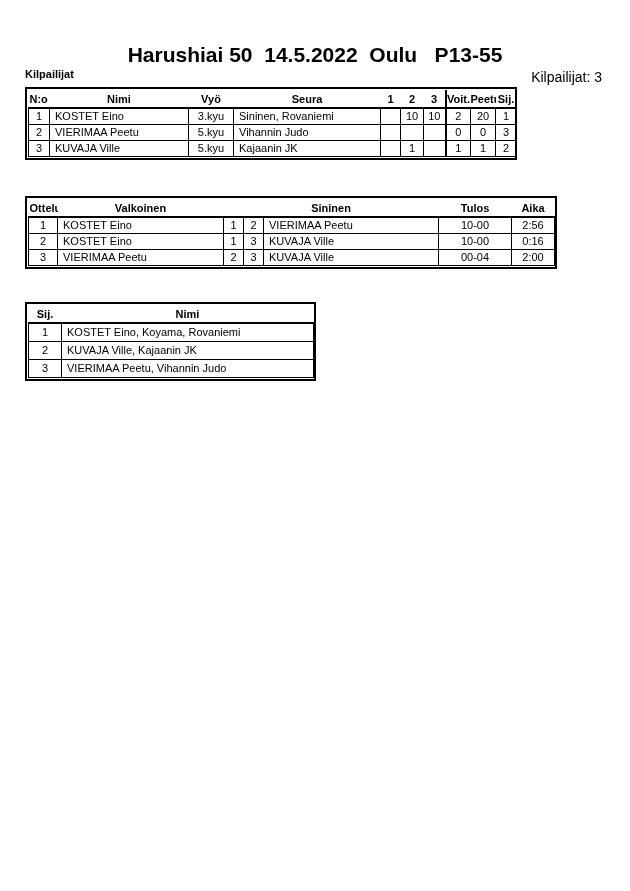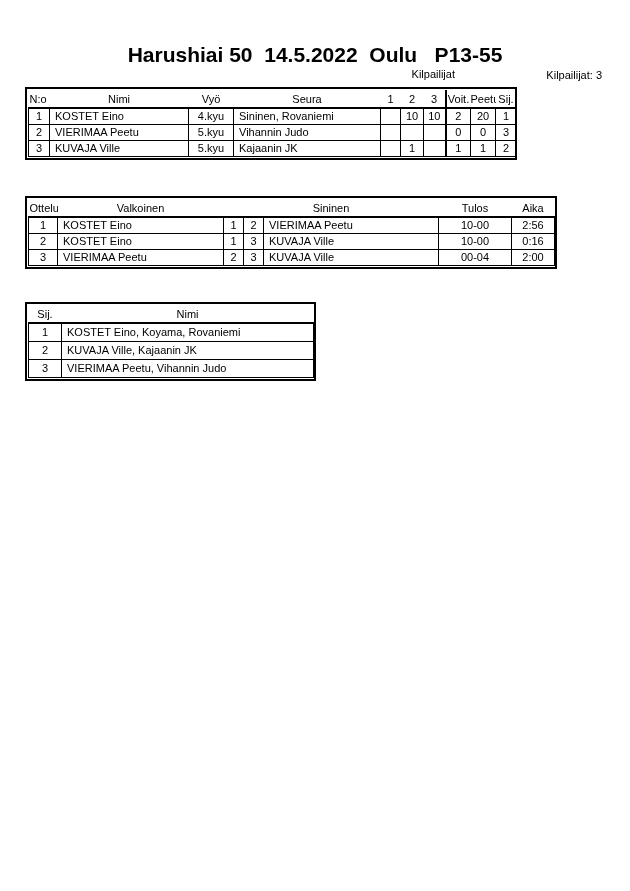--- a/index.html
+++ b/index.html
@@ -20,31 +20,31 @@
     left: 0;
     width: 630px;
     text-align: center;
     font-size: 21px;
     font-weight: bold;
     white-space: pre;
   }
   .section-heading {
     position: absolute;
     font-size: 12px;
-    font-weight: normal;
-    text-align: right;
+    font-weight: bold;
+    text-align: left;
   }
   .heading-kilpailijat { top: 68px; left: 25px; width: 430px; font-size: 11px; }
   .heading-ottelut    { top: 176px; left: 25px; width: 532px; }
   .heading-tulokset   { top: 281px; left: 35px; width: 291px; }
   .count-label {
     position: absolute;
     top: 69px;
     right: 28px;
-    font-size: 11px;
+    font-size: 14px;
     font-weight: normal;
   }
   .tbl-frame {
     position: absolute;
     border: 2px solid #000000;
     padding: 1px;
     background: #ffffff;
   }
   .frame-competitors { top: 87px;  left: 25px; width: 492px; }
   .frame-matches     { top: 196px; left: 25px; width: 532px; }
@@ -52,21 +52,21 @@
   table {
     border-collapse: collapse;
     table-layout: fixed;
     width: 100%;
     font-size: 11px;
   }
   th {
     border: 0;
     border-bottom: 2px solid #000000;
     font-size: 11px;
-    font-weight: normal;
+    font-weight: bold;
     height: 18px;
     text-align: center;
     vertical-align: middle;
     overflow: hidden;
     white-space: nowrap;
   }
   td {
     border: 1px solid #000000;
     height: 16px;
     text-align: center;
@@ -114,21 +114,21 @@
           <th>3</th>
           <th class="thick-left">Voit.</th>
           <th>Peetu.</th>
           <th>Sij.</th>
         </tr>
       </thead>
       <tbody>
         <tr>
           <td>1</td>
           <td class="al">KOSTET Eino</td>
-          <td>4.kyu</td>
+          <td>3.kyu</td>
           <td class="al">Sininen, Rovaniemi</td>
           <td></td>
           <td>10</td>
           <td>10</td>
           <td class="thick-left">2</td>
           <td>20</td>
           <td>1</td>
         </tr>
         <tr>
           <td>2</td>

